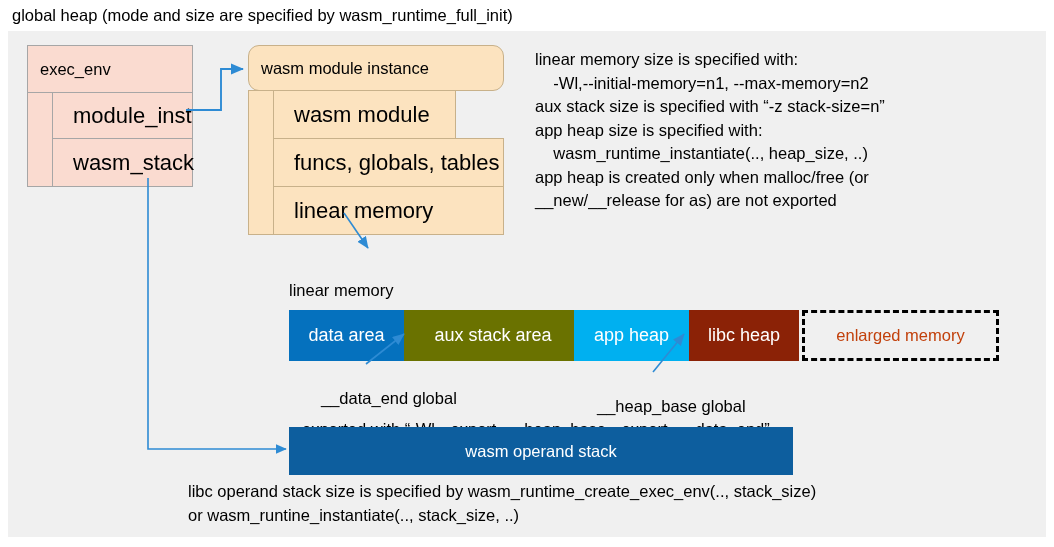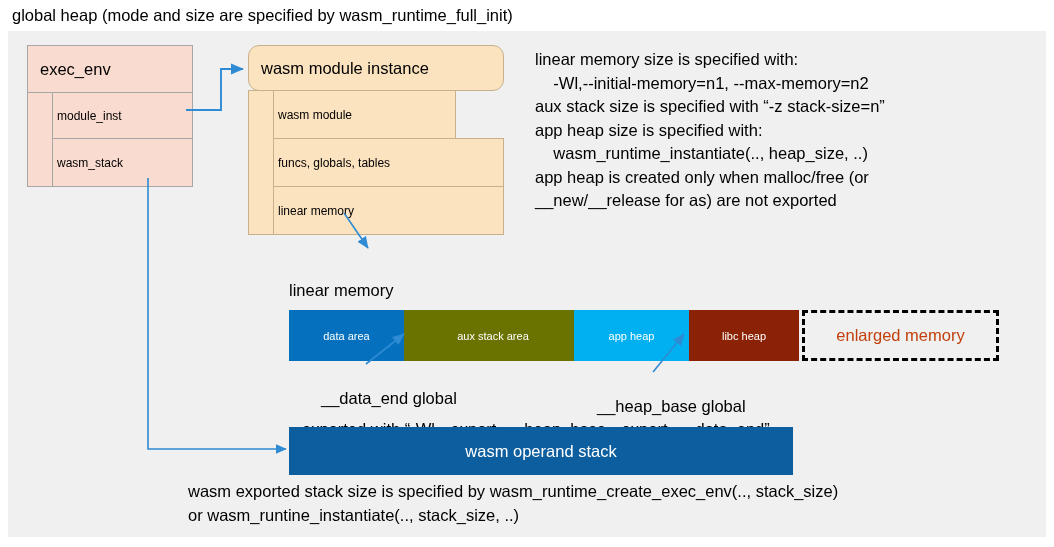--- a/index.html
+++ b/index.html
@@ -49,22 +49,22 @@
     align-items: center;
     padding-left: 12px;
     font-size: 16.5px;
     white-space: nowrap;
   }
   .struct-row {
     position: absolute;
     box-sizing: border-box;
     display: flex;
     align-items: center;
-    padding-left: 4px;
-    font-size: 12px;
+    padding-left: 20px;
+    font-size: 22px;
     white-space: nowrap;
   }
 
   
   .pink {
     background: #fadbd0;
     border: 1px solid #a6a6a6;
   }
   
   .cream {
@@ -77,21 +77,21 @@
     position: absolute;
     font-size: 16.5px;
     white-space: nowrap;
   }
   .seg {
     position: absolute;
     box-sizing: border-box;
     display: flex;
     align-items: center;
     justify-content: center;
-    font-size: 11px;
+    font-size: 18px;
     color: #ffffff;
     white-space: nowrap;
   }
   .seg-dashed {
     position: absolute;
     box-sizing: border-box;
     display: flex;
     align-items: center;
     justify-content: center;
     font-size: 16.5px;
@@ -188,21 +188,21 @@
   </div>
 
   <div class="ftext-c" style="left:589px; top:364px;">__heap_base global</div>
 
   <div class="ftext-c" style="left:313px; top:356px;">__data_end global</div>
 
   <div class="ftext-c" style="left:294px; top:387px;">exported with “-Wl,--export=__heap_base,--export=__data_end”</div>
 
   <div class="opstack" style="left:281px; top:396px; width:504px; height:48px; background:#0D5E9E;">wasm operand stack</div>
 
-  <div class="ftext" style="left:180px; top:449px;">wasm exported stack size is specified by wasm_runtime_create_exec_env(.., stack_size)
+  <div class="ftext" style="left:180px; top:449px;">libc operand stack size is specified by wasm_runtime_create_exec_env(.., stack_size)
 or wasm_runtine_instantiate(.., stack_size, ..)</div>
 
 </div>
 
 <svg id="wires" viewBox="0 0 1054 547" xmlns="http://www.w3.org/2000/svg">
   <defs>
     <marker id="ah" markerWidth="8" markerHeight="8" refX="6.5" refY="3" orient="auto" markerUnits="strokeWidth">
       <path d="M0,0 L7,3 L0,6 z" fill="#2E8BD4"></path>
     </marker>
     <marker id="ah2" markerWidth="9" markerHeight="9" refX="7" refY="3.2" orient="auto" markerUnits="strokeWidth">

